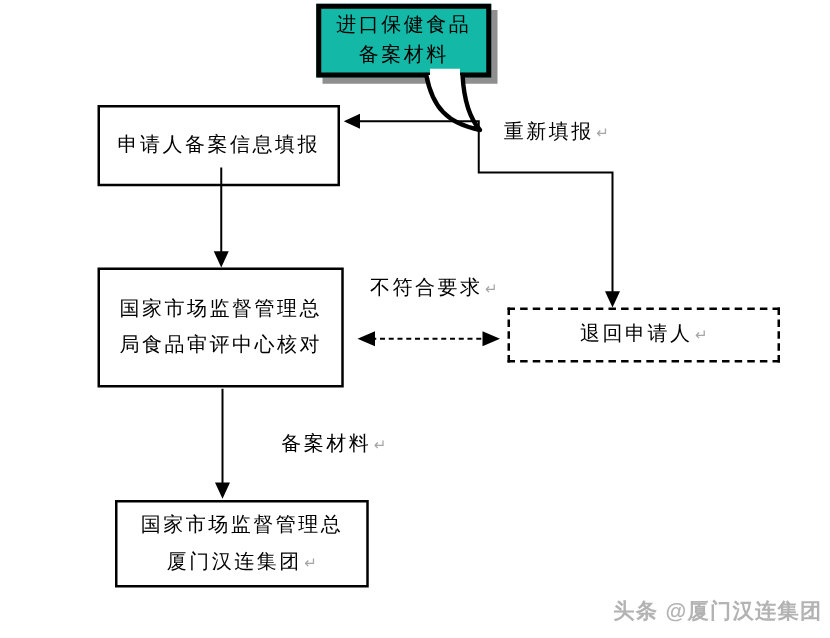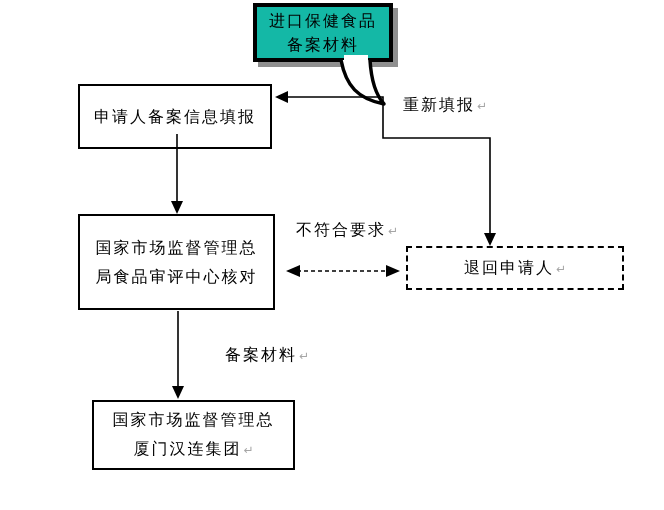--- a/index.html
+++ b/index.html
@@ -110,14 +110,15 @@
       <polygon points="490,246 484,233 496,233" fill="#000000"></polygon>
     </g>
 
     <g>
       <line x1="290" y1="271" x2="395" y2="271" stroke="#000000" stroke-width="1.6" stroke-dasharray="4 3"></line>
       <polygon points="286,271 300,265 300,277" fill="#000000"></polygon>
       <polygon points="400,271 386,265 386,277" fill="#000000"></polygon>
     </g>
   </svg>
 
+  <div id="watermark">头条 @厦门汉连集团</div>
 
 </div>
 
 </body></html>

